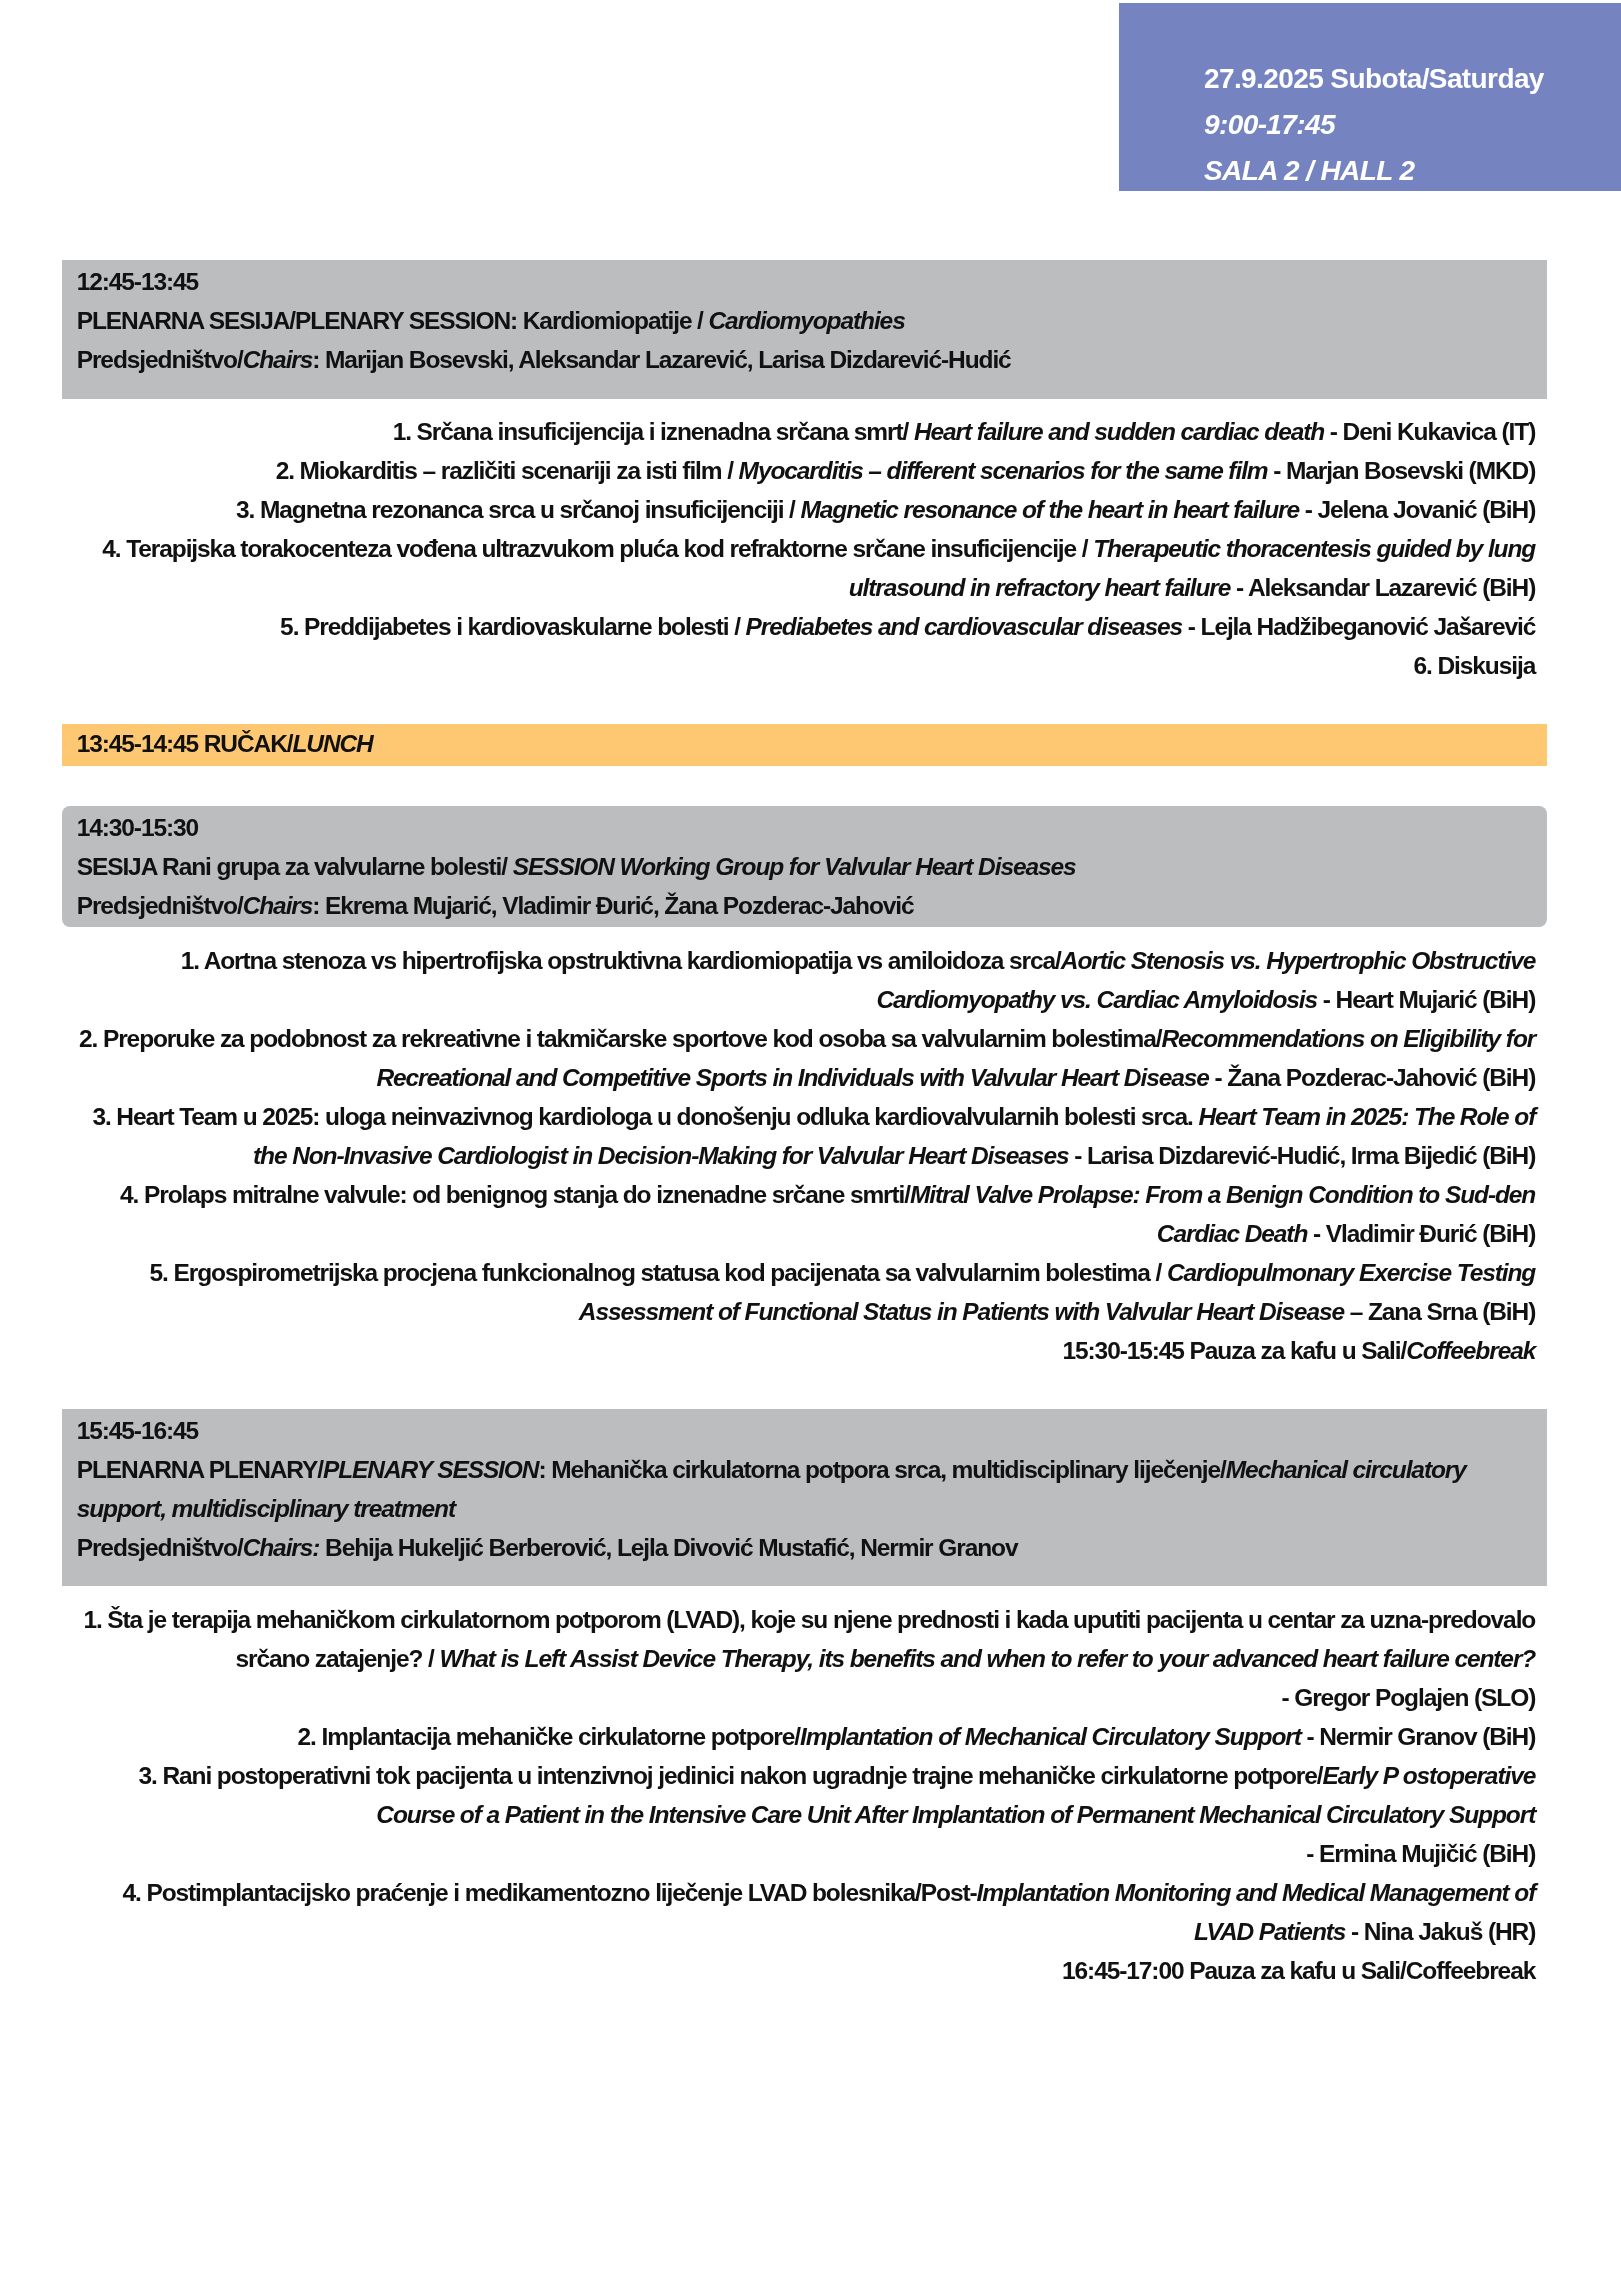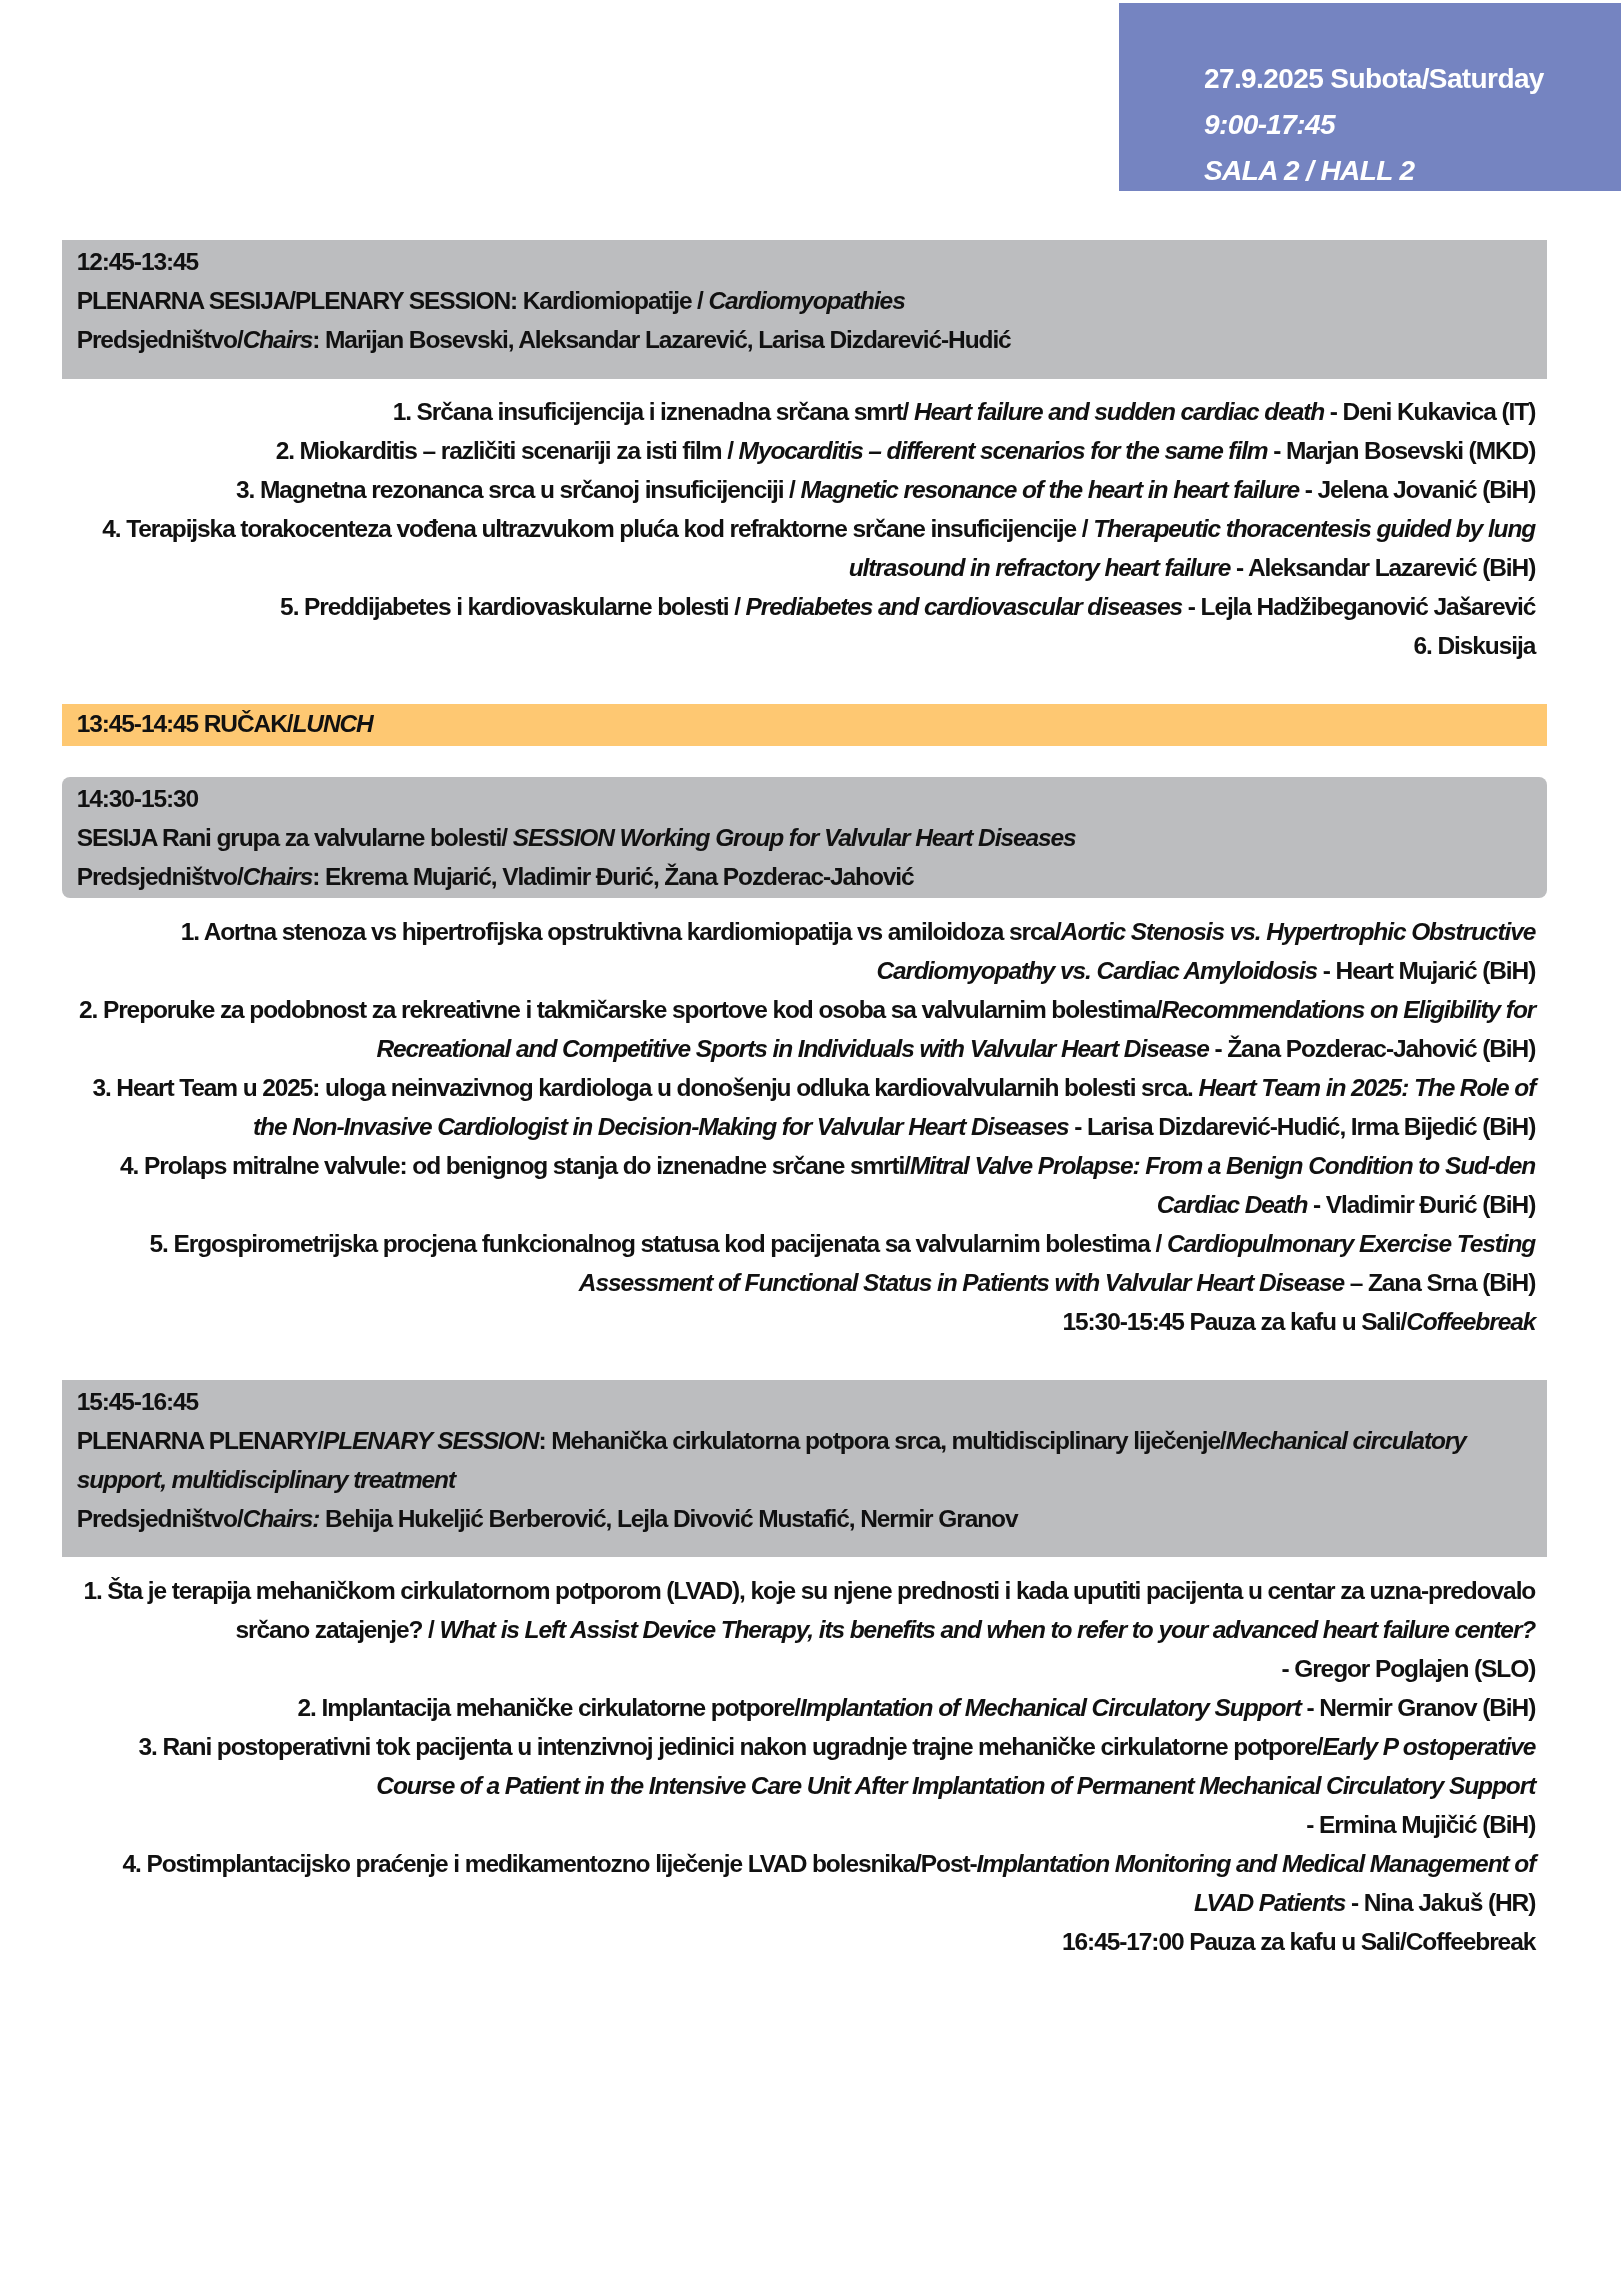--- a/index.html
+++ b/index.html
@@ -9,31 +9,31 @@
   }
   .header-box {
     position: absolute; left: 1119px; top: 2.9px; width: 504px; height: 188px;
     background: #7584c1; color: #ffffff;
     box-sizing: border-box; padding: 53px 0 0 85px;
     font-weight: bold; font-size: 28px; line-height: 46px;
     letter-spacing: -0.6px; transform-origin: left top;
   }
   .header-box .it { font-style: italic; }
   .content {
-    position: absolute; left: 62px; top: 240px; width: 1485px;
+    position: absolute; left: 62px; top: 260px; width: 1485px;
     font-size: 24.5px; line-height: 39px; font-weight: bold;
     letter-spacing: -1.1px;
   }
   .content i { font-style: italic; }
   .session-head {
     background: #bcbdbf; padding: 2px 15.7px 19.6px 14.7px; margin: 0 0 13.7px 0;
   }
   .session-head.tight { padding-bottom: 2px; border-radius: 8px; }
   .lunch {
-    background: #fec872; padding: 0 14.7px 2.9px 14.7px; margin: 39px 0 31px 0;
+    background: #fec872; padding: 0 14.7px 2.9px 14.7px; margin: 39px 0 40px 0;
   }
   .items { padding-left: 14.7px; padding-right: 11.8px; text-align: right; }
   .gap { height: 39px; }
   .line { display: block; }
 </style>
 </head>
 <body>
 
 <div class="header-box">
   <span class="line">27.9.2025 Subota/Saturday</span>

